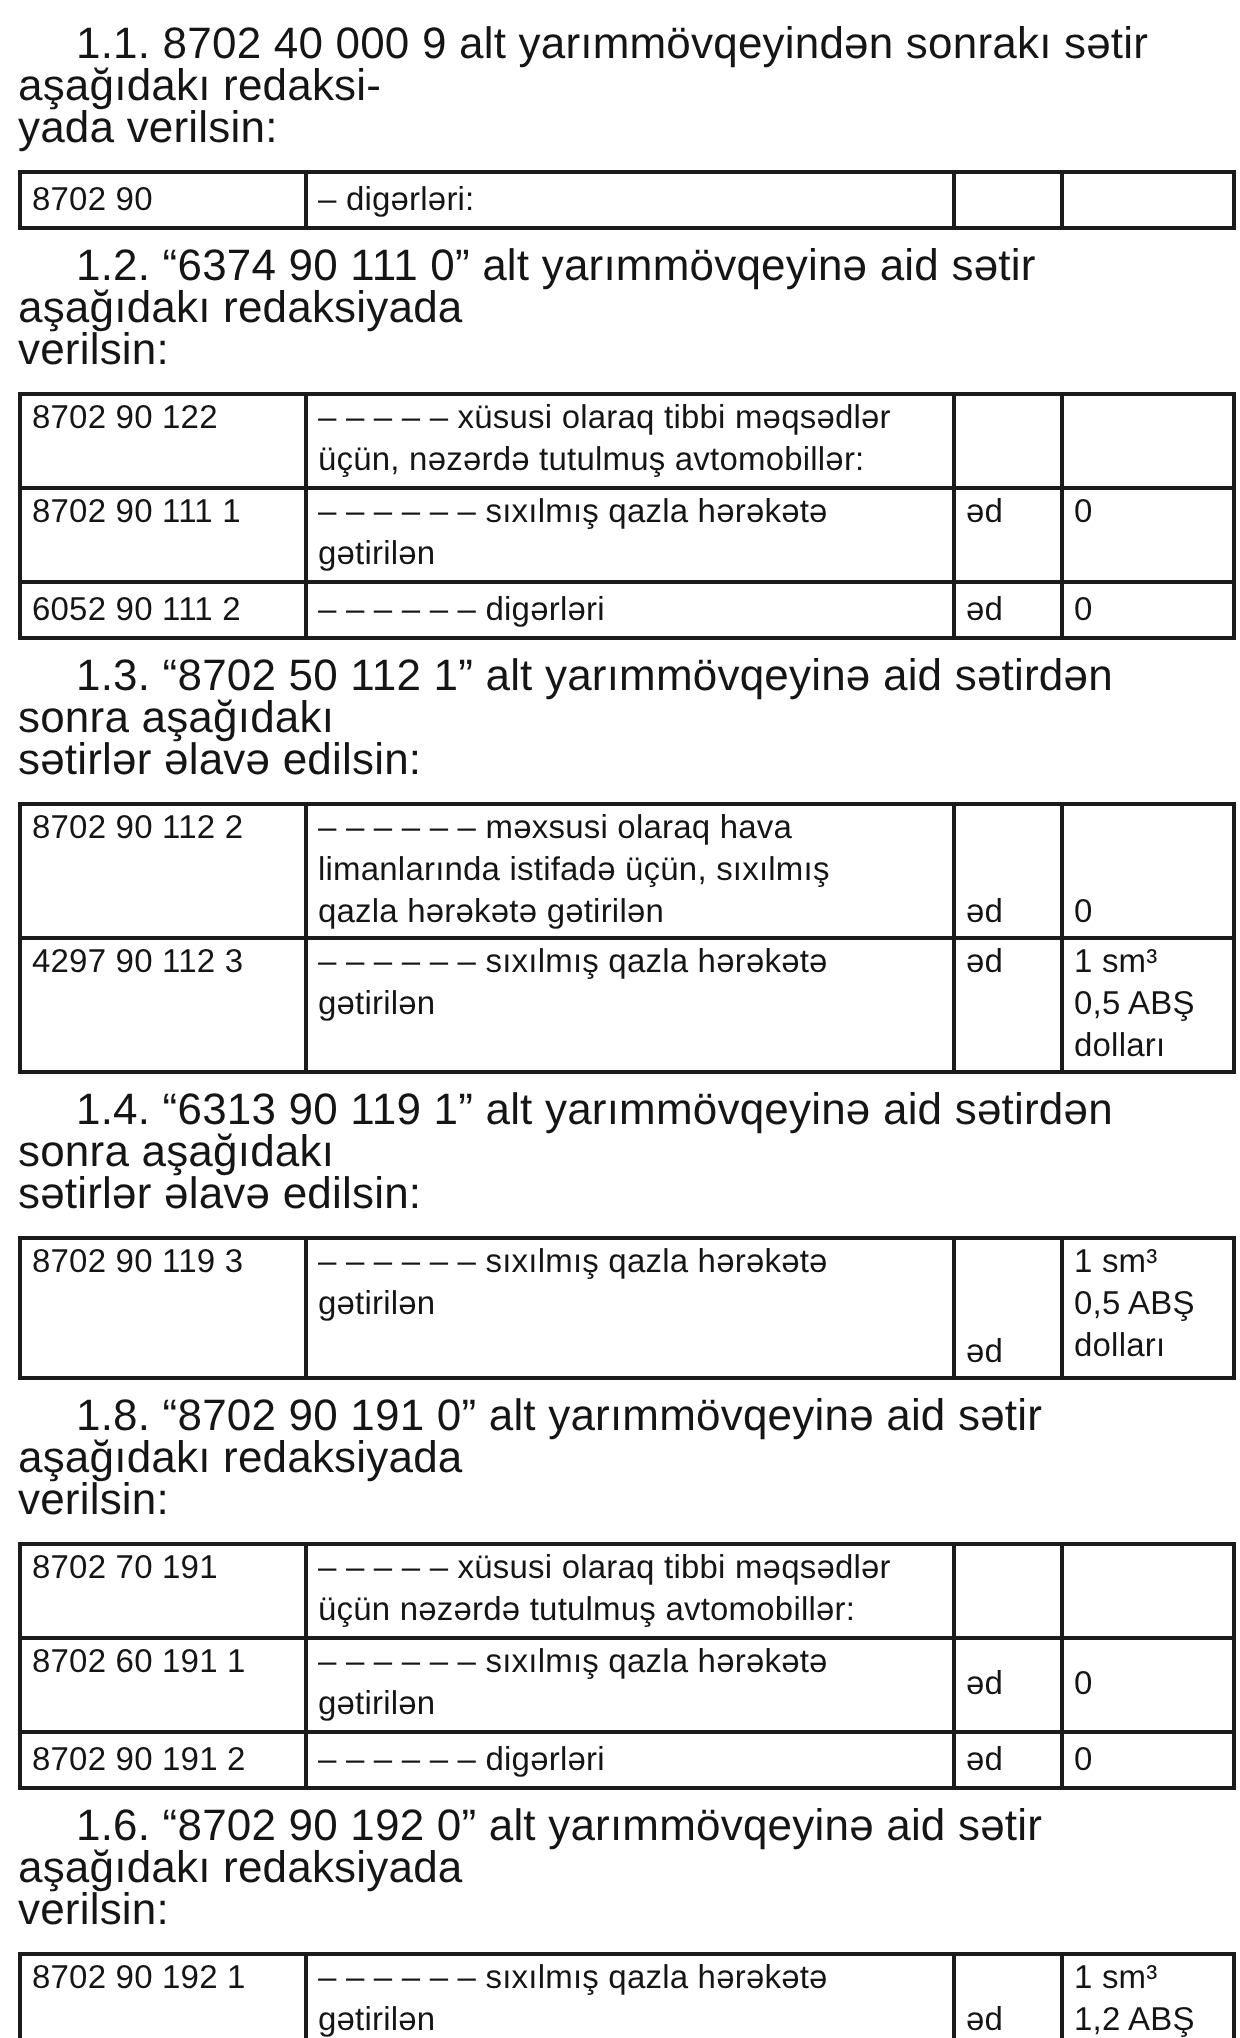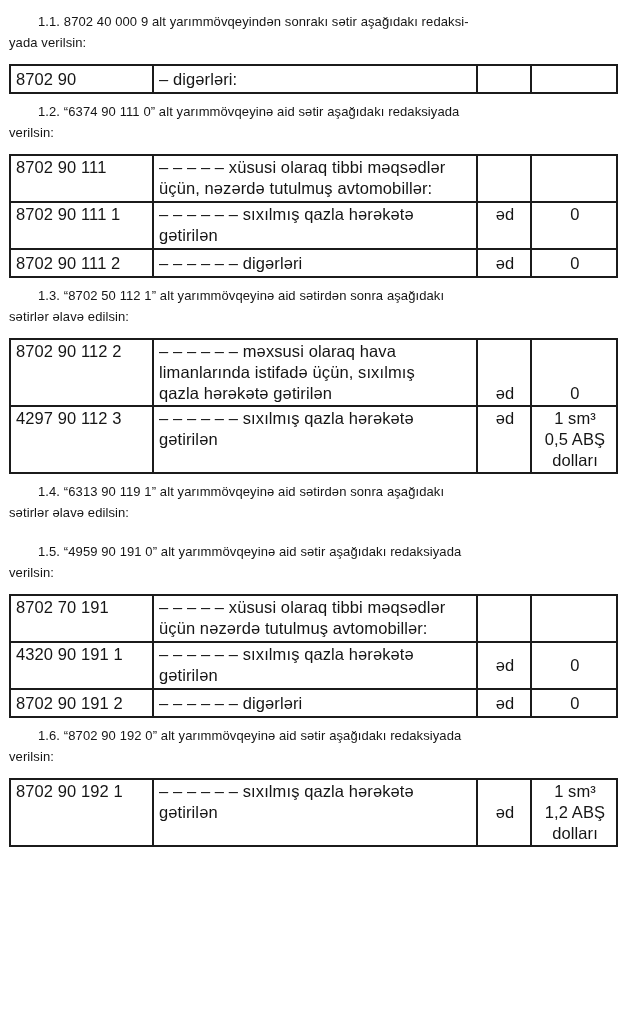--- a/index.html
+++ b/index.html
@@ -8,21 +8,21 @@
     font-family: "Liberation Sans", "DejaVu Sans", sans-serif;
     color: #151515;
     -webkit-font-smoothing: antialiased;
   }
   .page {
     width: 620px;
     box-sizing: border-box;
     padding: 4px 8px 6px 9px;
   }
   .para {
-    font-size: 13px;
+    font-size: 22px;
     line-height: 21px;
     margin: 7px 0 11px 0;
     text-indent: 29px;
     white-space: pre-line;
     letter-spacing: 0.1px;
   }
   table.tariff {
     border-collapse: collapse;
     table-layout: fixed;
     width: 607px;
@@ -35,21 +35,21 @@
     padding: 1px 3px 1px 5px;
     overflow: hidden;
     letter-spacing: 0.1px;
   }
   col.c-code { width: 143px; }
   col.c-desc { width: 324px; }
   col.c-unit { width: 54px; }
   col.c-rate { width: 86px; }
   td.code { padding-left: 7px; }
   td.desc { white-space: pre-line; padding-right: 2px; }
-  td.unit, td.rate { text-align: center; padding-left: 2px; padding-right: 2px; white-space: pre-line; }
+  td.unit, td.rate { padding-left: 2px; padding-right: 2px; white-space: pre-line; }
   .va-t { vertical-align: top; }
   .va-m { vertical-align: middle; margin-top: 36px; }
   .va-b { vertical-align: bottom; }
   .h24 { height: 24px; }
   .h42 { height: 43px; }
   .h62 { height: 62px; }
   .h60 { height: 60px; }
   .h66 { height: 66px; }
 </style>
 </head>
@@ -83,35 +83,35 @@
 verilsin:</p>
     <table class="tariff">
       <colgroup>
           <col class="c-code">
           <col class="c-desc">
           <col class="c-unit">
           <col class="c-rate">
         </colgroup>
       <tbody>
           <tr>
-        <td class="code va-t h42">8702 90 111</td>
+        <td class="code va-t h42">8702 90 122</td>
         <td class="desc va-t">– – – – – xüsusi olaraq tibbi məqsədlər
 üçün, nəzərdə tutulmuş avtomobillər:</td>
         <td class="unit va-t"></td>
         <td class="rate va-t"></td>
       </tr>
       <tr>
         <td class="code va-t h42">8702 90 111 1</td>
         <td class="desc va-t">– – – – – – sıxılmış qazla hərəkətə
 gətirilən</td>
         <td class="unit va-t">əd</td>
         <td class="rate va-t">0</td>
       </tr>
       <tr>
-        <td class="code va-m h24">8702 90 111 2</td>
+        <td class="code va-m h24">6052 90 111 2</td>
         <td class="desc va-m">– – – – – – digərləri</td>
         <td class="unit va-m">əd</td>
         <td class="rate va-m">0</td>
       </tr>
     </tbody>
       </table>
   </section>
 
   <section>
     <p class="para">1.3. “8702 50 112 1” alt yarımmövqeyinə aid sətirdən sonra aşağıdakı
@@ -149,44 +149,53 @@
     <p class="para">1.4. “6313 90 119 1” alt yarımmövqeyinə aid sətirdən sonra aşağıdakı
 sətirlər əlavə edilsin:</p>
     <table class="tariff">
       <colgroup>
           <col class="c-code">
           <col class="c-desc">
           <col class="c-unit">
           <col class="c-rate">
         </colgroup>
       <tbody>
-    </tbody>
-      </table>
-  </section>
-
-  <section>
-    <p class="para">1.5. “4959 90 191 0” alt yarımmövqeyinə aid sətir aşağıdakı redaksiyada
+      <tr>
+        <td class="code va-t h66">8702 90 119 3</td>
+        <td class="desc va-t">– – – – – – sıxılmış qazla hərəkətə
+gətirilən</td>
+        <td class="unit va-b">əd</td>
+        <td class="rate va-t">1 sm³
+0,5 ABŞ
+dolları</td>
+      </tr>
+    </tbody>
+      </table>
+  </section>
+
+  <section>
+    <p class="para">1.8. “8702 90 191 0” alt yarımmövqeyinə aid sətir aşağıdakı redaksiyada
 verilsin:</p>
     <table class="tariff">
       <colgroup>
           <col class="c-code">
           <col class="c-desc">
           <col class="c-unit">
           <col class="c-rate">
         </colgroup>
       <tbody>
           <tr>
         <td class="code va-t h42">8702 70 191</td>
         <td class="desc va-t">– – – – – xüsusi olaraq tibbi məqsədlər
 üçün nəzərdə tutulmuş avtomobillər:</td>
         <td class="unit va-t"></td>
         <td class="rate va-t"></td>
       </tr>
       <tr>
-        <td class="code va-t h42">4320 90 191 1</td>
+        <td class="code va-t h42">8702 60 191 1</td>
         <td class="desc va-t">– – – – – – sıxılmış qazla hərəkətə
 gətirilən</td>
         <td class="unit va-m">əd</td>
         <td class="rate va-m">0</td>
       </tr>
       <tr>
         <td class="code va-m h24">8702 90 191 2</td>
         <td class="desc va-m">– – – – – – digərləri</td>
         <td class="unit va-m">əd</td>
         <td class="rate va-m">0</td>

